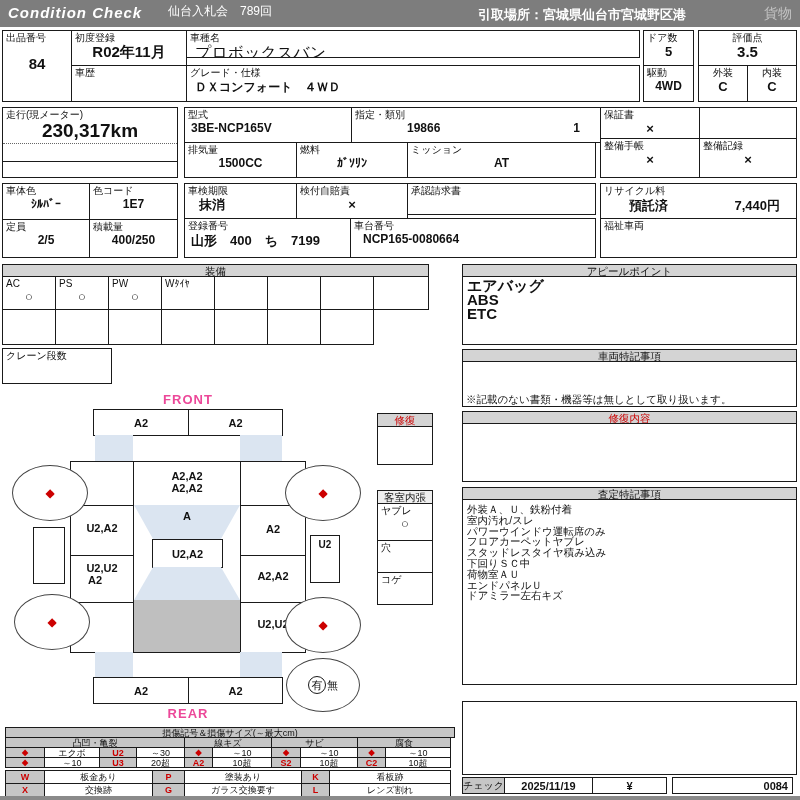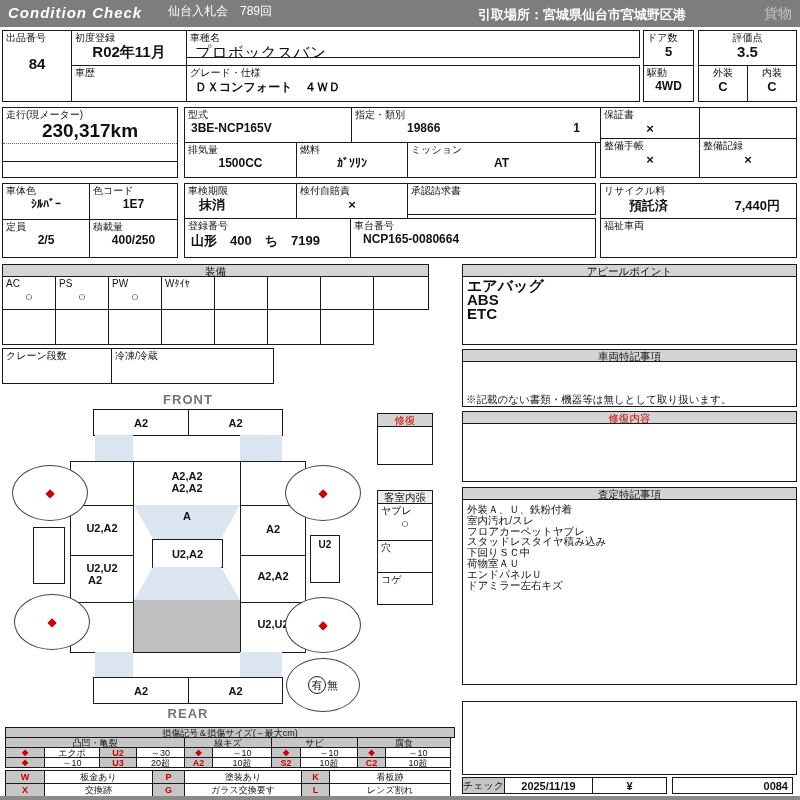--- a/index.html
+++ b/index.html
@@ -9,21 +9,21 @@
   .lbl{font-size:10px;line-height:11px;padding:1px 3px;white-space:nowrap;color:#111;}
   .lblc{font-size:10px;line-height:11px;padding:1px 2px;text-align:center;white-space:nowrap;}
   .cv{font-weight:bold;text-align:center;font-size:13px;line-height:15px;white-space:nowrap;}
   .topbar{position:absolute;left:0;top:0;width:800px;height:27px;background:#7d7d7d;color:#fff;}
   .brand{position:absolute;left:8px;top:4px;font-style:italic;font-weight:bold;font-size:15px;letter-spacing:1px;}
   .htitle{position:absolute;left:168px;top:3px;font-weight:normal;font-size:12px;}
   .hpickup{position:absolute;left:478px;top:6px;font-weight:bold;font-size:13px;}
   .hcat{position:absolute;right:8px;top:5px;font-size:14px;color:#c2c2c2;}
   .shdr{position:absolute;border:1px solid #1a1a1a;background:#d4d4d4;box-sizing:border-box;font-size:10.5px;line-height:12px;text-align:center;white-space:nowrap;overflow:hidden;}
   .red{color:#cc0000;}
-  .blue{color:#737373;}
+  .blue{color:#ec4899;}
   .item{font-size:15px;line-height:14px;padding:0 4px;white-space:nowrap;font-weight:bold;}
   .aitem{font-size:10.5px;line-height:10.8px;padding:0 4px;white-space:nowrap;}
   .ell{position:absolute;border:1px solid #444;border-radius:50%;background:#fff;box-sizing:border-box;display:flex;align-items:center;justify-content:center;}
   .dia{color:#cc0000;font-size:12px;line-height:12px;}
   .line{position:absolute;background:#1a1a1a;}
   .bluearea{position:absolute;background:#dbe5f1;}
   .dcell{font-size:11px;font-weight:bold;text-align:center;line-height:12px;white-space:nowrap;}
   .sym{background:#c6c6c6;color:#cc0000;font-weight:bold;text-align:center;}
   .lg{font-size:9px;line-height:9px;text-align:center;box-sizing:border-box;border:1px solid #1a1a1a;position:absolute;overflow:hidden;white-space:nowrap;}
   .lgg{background:#c6c6c6;}
@@ -191,23 +191,20 @@
   <div class="box" style="left:2px;top:309px;width:54px;height:36px"></div>
   <div class="box" style="left:55px;top:309px;width:54px;height:36px"></div>
   <div class="box" style="left:108px;top:309px;width:54px;height:36px"></div>
   <div class="box" style="left:161px;top:309px;width:54px;height:36px"></div>
   <div class="box" style="left:214px;top:309px;width:54px;height:36px"></div>
   <div class="box" style="left:267px;top:309px;width:54px;height:36px"></div>
   <div class="box" style="left:320px;top:309px;width:54px;height:36px"></div>
   <div class="box" style="left:2px;top:348px;width:110px;height:36px">
     <div class="lbl">クレーン段数</div>
   </div>
-  <div class="box" style="left:111px;top:348px;width:163px;height:36px">
-    <div class="lbl">冷凍/冷蔵</div>
-  </div>
 
   <div class="nobd" style="position:absolute;left:93px;top:392px;width:190px;text-align:center;font-weight:bold;font-size:13px;letter-spacing:1px"><span class="blue">FRONT</span></div>
 
   <div class="box" style="left:93px;top:409px;width:96px;height:27px;display:flex;align-items:center;justify-content:center">
       <span class="dcell">A2</span>
     </div>
   <div class="box" style="left:188px;top:409px;width:95px;height:27px;display:flex;align-items:center;justify-content:center">
       <span class="dcell">A2</span>
     </div>
 
@@ -317,20 +314,21 @@
     <div style="font-size:10.5px;line-height:13px;padding:0 3px;white-space:nowrap">※記載のない書類・機器等は無しとして取り扱います。</div>
   </div>
 
   <div class="shdr" style="left:462px;top:411px;width:335px;height:13px"><span class="red">修復内容</span></div>
   <div class="box" style="left:462px;top:423px;width:335px;height:59px"></div>
 
   <div class="shdr" style="left:462px;top:487px;width:335px;height:13px">査定特記事項</div>
   <div class="box" style="left:462px;top:499px;width:335px;height:186px;padding-top:4px">
     <div class="aitem">外装Ａ、Ｕ、鉄粉付着</div>
     <div class="aitem">室内汚れ/スレ</div>
+    <div class="aitem">パワーウインドウ運転席のみ</div>
     <div class="aitem">フロアカーペットヤブレ</div>
     <div class="aitem">スタッドレスタイヤ積み込み</div>
     <div class="aitem">下回りＳＣ中</div>
     <div class="aitem">荷物室ＡＵ</div>
     <div class="aitem">エンドパネルＵ</div>
     <div class="aitem">ドアミラー左右キズ</div>
   </div>
 
   <div class="box" style="left:462px;top:701px;width:335px;height:74px"></div>
 

